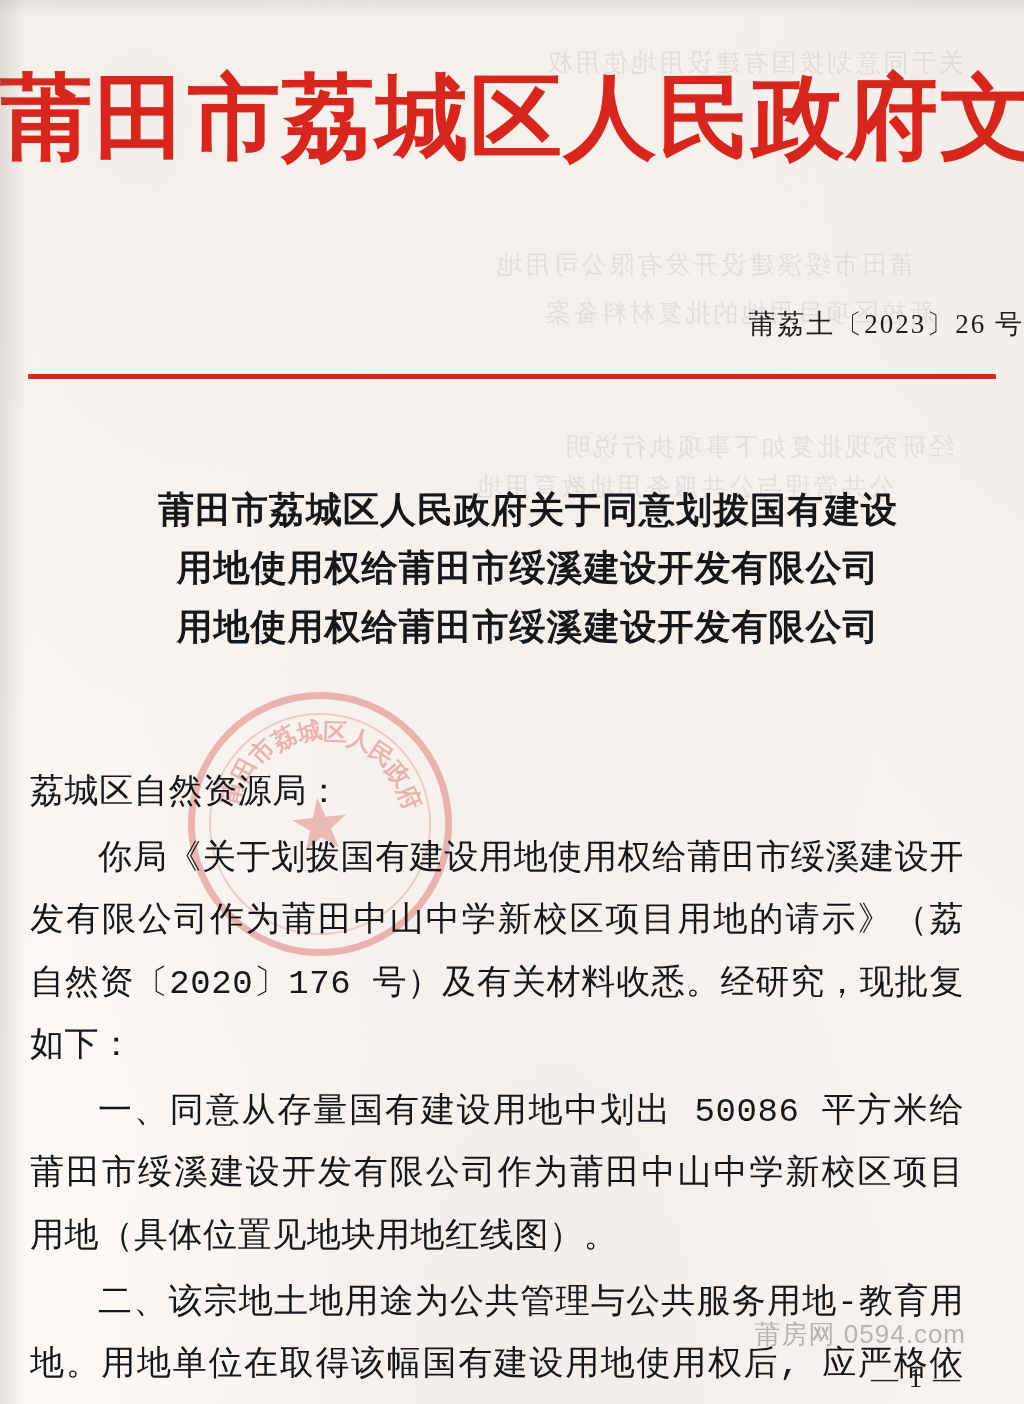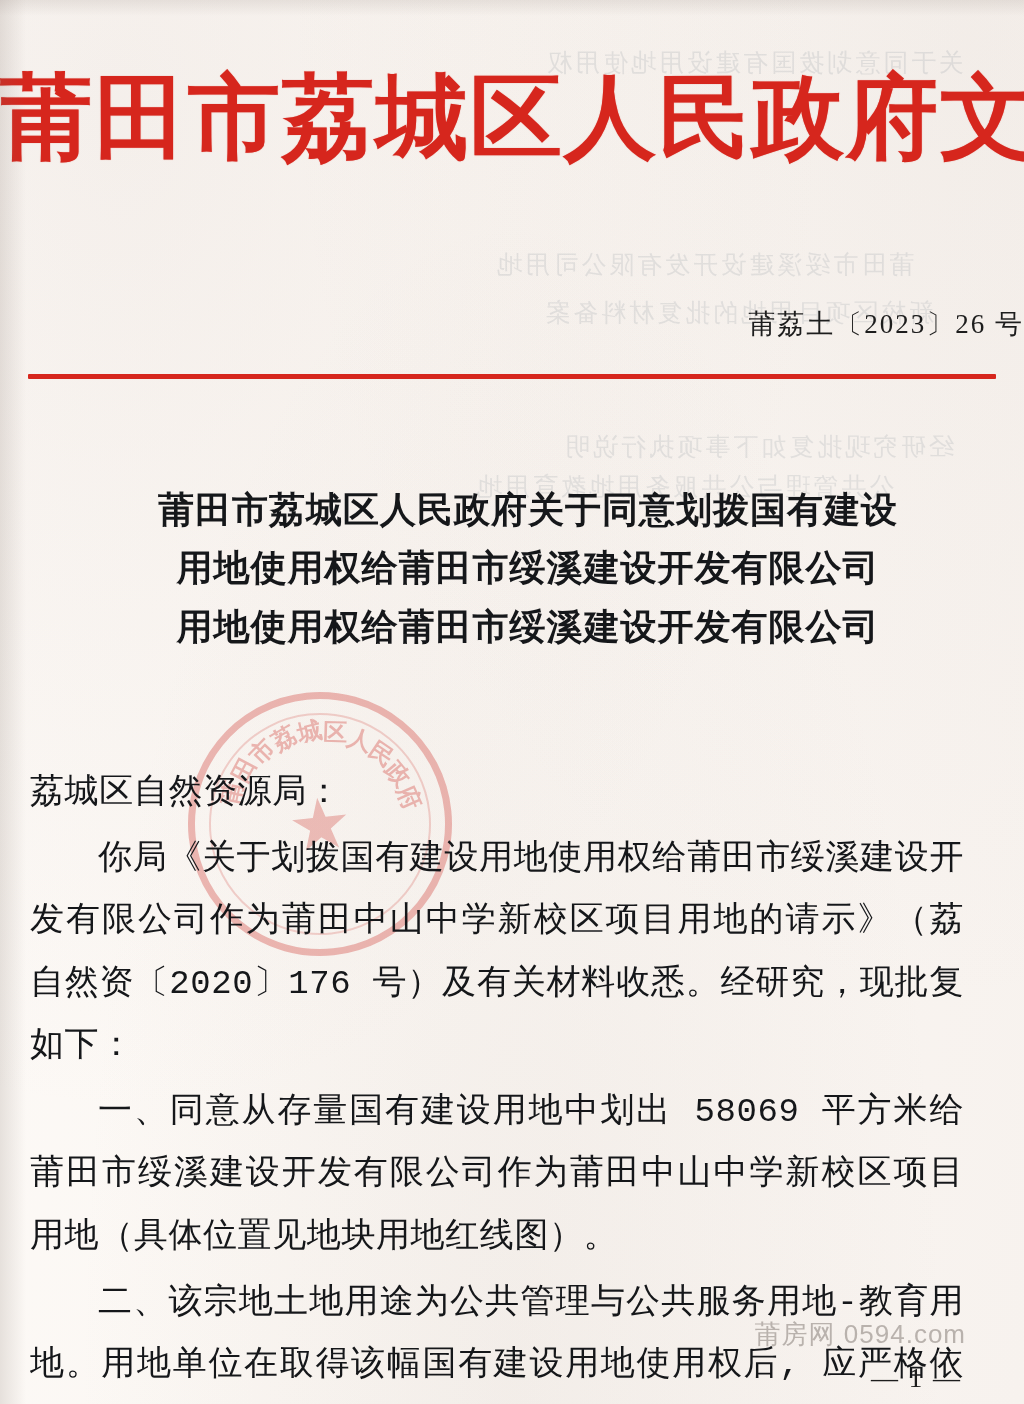--- a/index.html
+++ b/index.html
@@ -253,21 +253,21 @@
         <span style="transform: rotate(24deg)  translate(0, -108px);">人</span>
         <span style="transform: rotate(40deg)  translate(0, -108px);">民</span>
         <span style="transform: rotate(56deg)  translate(0, -108px);">政</span>
         <span style="transform: rotate(72deg)  translate(0, -108px);">府</span>
       </div>
     </div>
 
     <div class="body-text">
       <p>荔城区自然资源局：</p>
       <p class="indent">你局《关于划拨国有建设用地使用权给莆田市绥溪建设开发有限公司作为莆田中山中学新校区项目用地的请示》（荔自然资〔2020〕176 号）及有关材料收悉。经研究，现批复如下：</p>
-      <p class="indent">一、同意从存量国有建设用地中划出 58069 平方米给莆田市绥溪建设开发有限公司作为莆田中山中学新校区项目用地（具体位置见地块用地红线图）。</p>
+      <p class="indent">一、同意从存量国有建设用地中划出 50086 平方米给莆田市绥溪建设开发有限公司作为莆田中山中学新校区项目用地（具体位置见地块用地红线图）。</p>
       <p class="indent">二、该宗地土地用途为公共管理与公共服务用地-教育用地。用地单位在取得该幅国有建设用地使用权后, 应严格依照</p>
     </div>
 
     <div class="watermark">莆房网 0594.com</div>
 
     <div class="page-number">— 1 —</div>
   </div>
 
   <div class="edge-shadow-left"></div>
   <div class="edge-shadow-top"></div>

